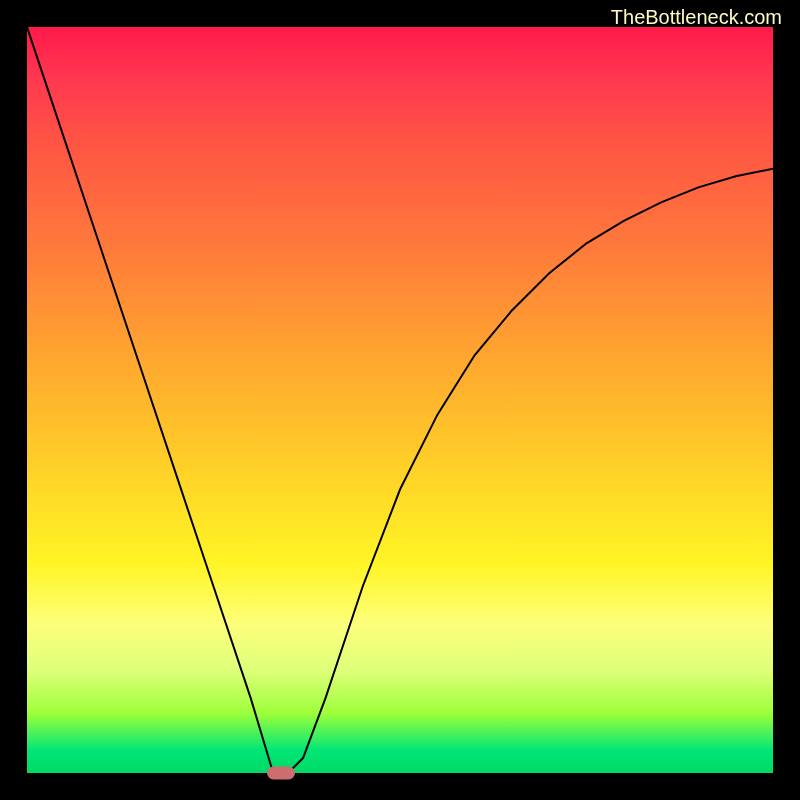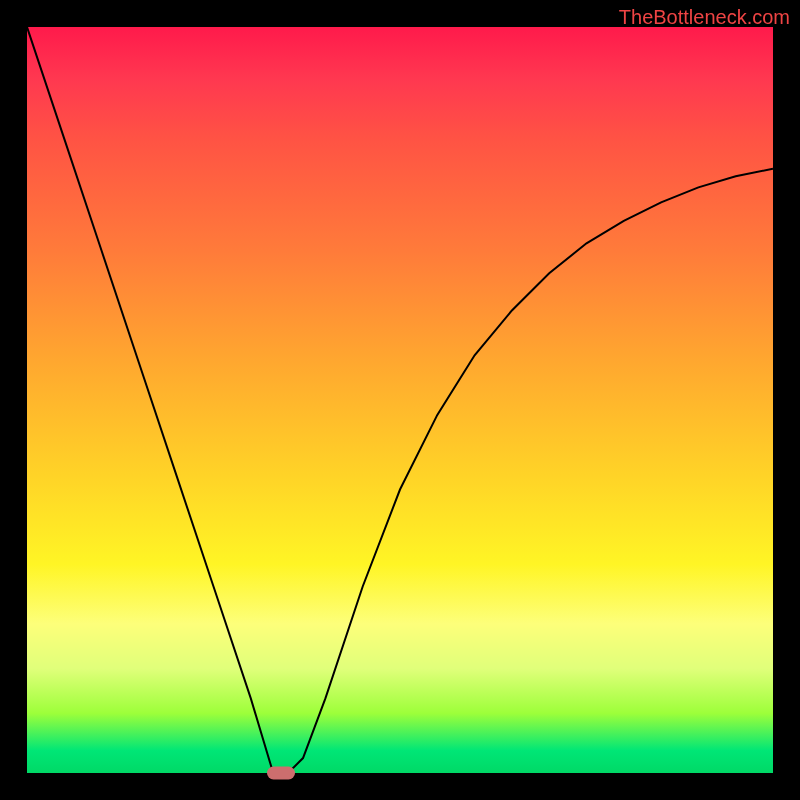--- a/index.html
+++ b/index.html
@@ -33,24 +33,24 @@
         #fdff7a 80%,
         #e0ff7a 86%,
         #9dff3a 92%,
         #00e676 97%,
         #00d966 100%
       );
     }
     .watermark {
       position: absolute;
       top: 6px;
-      right: 10px;
+      right: 18px;
       font-family: Arial, sans-serif;
       font-size: 20px;
-      color: #ef4444;
+      color: #fef9c3;
       z-index: 10;
     }
     svg.curve {
       position: absolute;
       left: 0;
       top: 0;
       width: 746px;
       height: 746px;
     }
     .marker {

